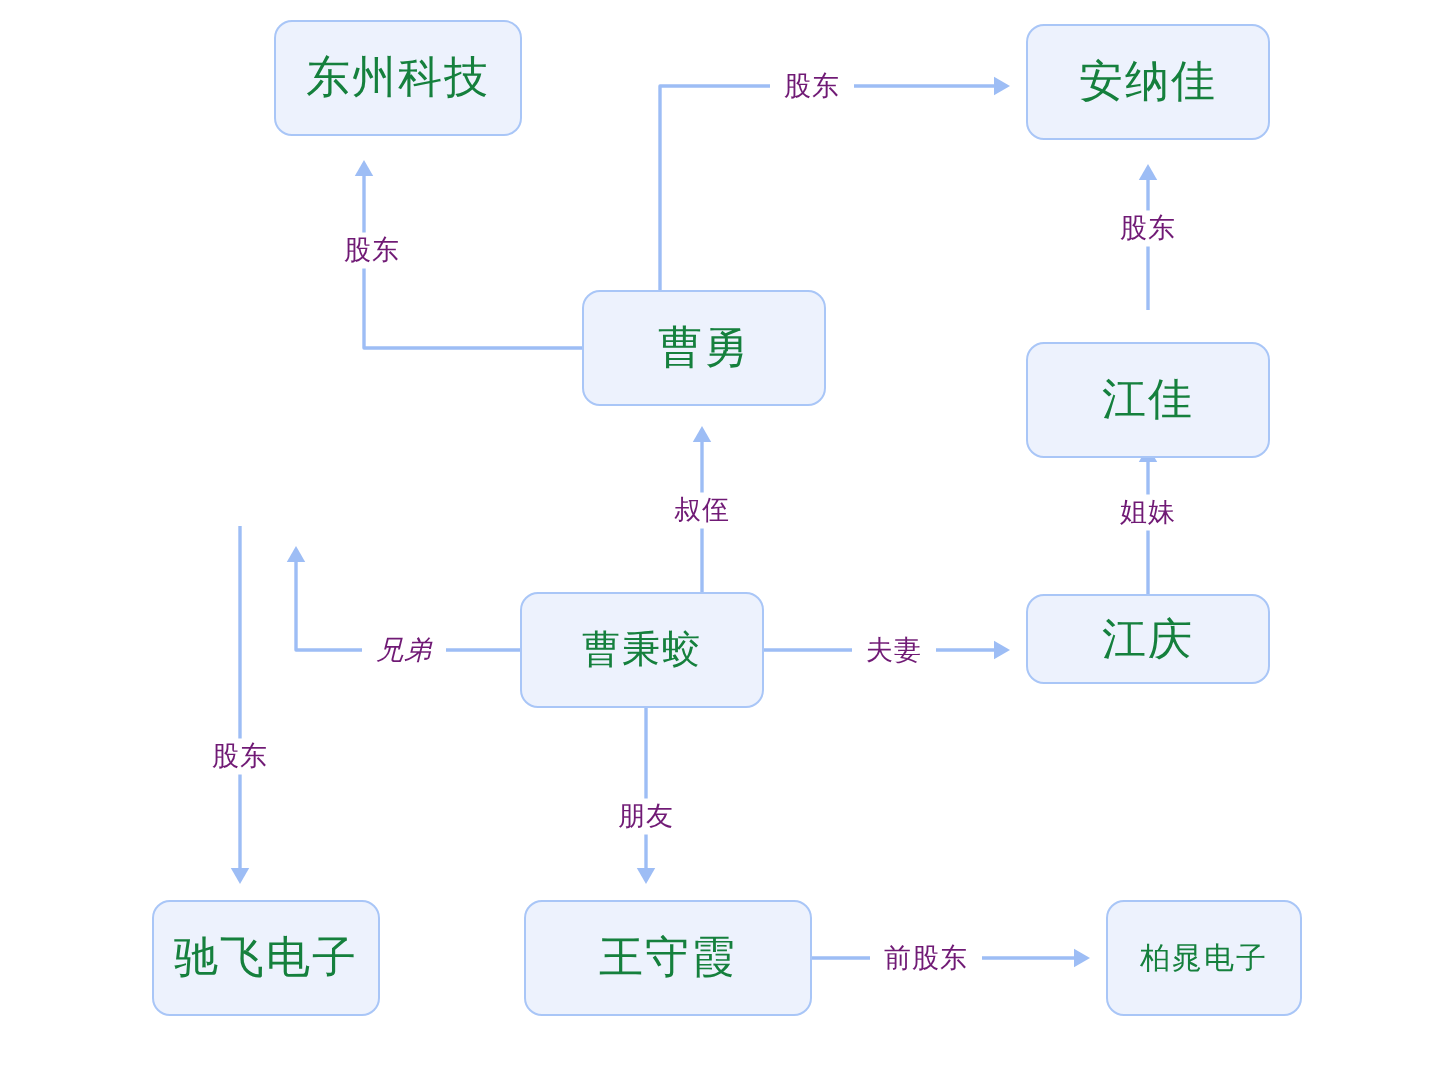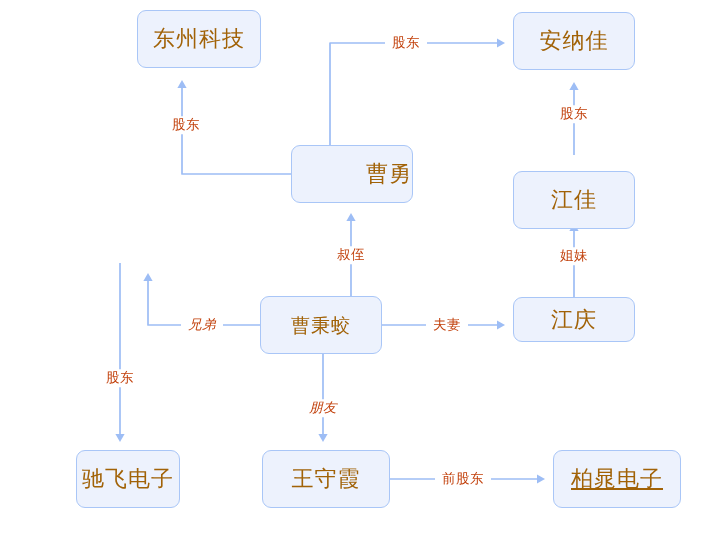--- a/index.html
+++ b/index.html
@@ -25,33 +25,33 @@
     top: 0;
     width: 717px;
     height: 541px;
   }
   .node {
     position: absolute;
     box-sizing: border-box;
     background: #edf2fd;
     border: 1.6px solid #a9c6f7;
     border-radius: 9px;
-    color: #a16207;
+    color: #15803d;
     display: flex;
     align-items: center;
     justify-content: center;
     letter-spacing: 1px;
     white-space: nowrap;
   }
   .node-label {
     line-height: 1;
   }
   .edge-label {
     position: absolute;
-    color: #c2410c;
+    color: #701a75;
     font-size: 13.5px;
     line-height: 1;
     letter-spacing: 0.5px;
     white-space: nowrap;
     transform: translate(-50%, -50%);
   }
 </style>
 </head>
 <body>
 
@@ -78,43 +78,43 @@
       <polyline points="382,479 538,479" fill="none" stroke="#9dbdf5" stroke-width="1.7" stroke-linejoin="round" stroke-linecap="butt"></polyline>
       <polygon points="545,479 537,474.4 537,483.6" fill="#9dbdf5"></polygon>
     </svg>
 <div class="edge-label" style="left: 186px; top: 125px; background: rgb(255, 255, 255); padding: 2px 7px;">股东</div>
     <div class="edge-label" style="left: 406px; top: 43px; background: rgb(255, 255, 255); padding: 2px 7px;">股东</div>
     <div class="edge-label" style="left: 574px; top: 114px; background: rgb(255, 255, 255); padding: 2px 7px;">股东</div>
     <div class="edge-label" style="left: 574px; top: 256px; background: rgb(255, 255, 255); padding: 2px 7px;">姐妹</div>
     <div class="edge-label" style="left: 351px; top: 255px; background: rgb(255, 255, 255); padding: 2px 7px;">叔侄</div>
     <div class="edge-label" style="left: 202px; top: 325px; background: rgb(255, 255, 255); padding: 2px 7px; font-style: italic;">兄弟</div>
     <div class="edge-label" style="left: 447px; top: 325px; background: rgb(255, 255, 255); padding: 2px 7px;">夫妻</div>
-    <div class="edge-label" style="left: 323px; top: 408px; background: rgb(255, 255, 255); padding: 2px 7px; font-style: italic;">朋友</div>
+    <div class="edge-label" style="left: 323px; top: 408px; background: rgb(255, 255, 255); padding: 2px 7px;">朋友</div>
     <div class="edge-label" style="left: 120px; top: 378px; background: rgb(255, 255, 255); padding: 2px 7px;">股东</div>
     <div class="edge-label" style="left: 463px; top: 479px; background: rgb(255, 255, 255); padding: 2px 7px;">前股东</div>
     <div class="node" style="left: 137px; top: 10px; width: 124px; height: 58px; font-size: 22px;">
       <span class="node-label">东州科技</span>
     </div>
     <div class="node" style="left: 513px; top: 12px; width: 122px; height: 58px; font-size: 22px;">
       <span class="node-label">安纳佳</span>
     </div>
-    <div class="node" style="left: 291px; top: 145px; width: 122px; height: 58px; font-size: 22px; justify-content: flex-end;">
+    <div class="node" style="left: 291px; top: 145px; width: 122px; height: 58px; font-size: 22px;">
       <span class="node-label">曹勇</span>
     </div>
     <div class="node" style="left: 513px; top: 155px; width: 122px; height: 58px; font-size: 22px; margin-top: 16px;">
       <span class="node-label">江佳</span>
     </div>
     <div class="node" style="left: 260px; top: 296px; width: 122px; height: 58px; font-size: 19px;">
       <span class="node-label">曹秉蛟</span>
     </div>
     <div class="node" style="left: 513px; top: 297px; width: 122px; height: 45px; font-size: 22px;">
       <span class="node-label">江庆</span>
     </div>
-    <div class="node" style="left: 76px; top: 450px; width: 104px; height: 58px; font-size: 22px;">
+    <div class="node" style="left: 76px; top: 450px; width: 114px; height: 58px; font-size: 22px;">
       <span class="node-label">驰飞电子</span>
     </div>
-    <div class="node" style="left: 262px; top: 450px; width: 128px; height: 58px; font-size: 22px;">
+    <div class="node" style="left: 262px; top: 450px; width: 144px; height: 58px; font-size: 22px;">
       <span class="node-label">王守霞</span>
     </div>
-    <div class="node" style="left: 553px; top: 450px; width: 128px; height: 58px; font-size: 22px; text-decoration: underline;">
+    <div class="node" style="left: 553px; top: 450px; width: 98px; height: 58px; font-size: 15px;">
       <span class="node-label">柏晁电子</span>
     </div>
   </div>
 
 </body></html>

